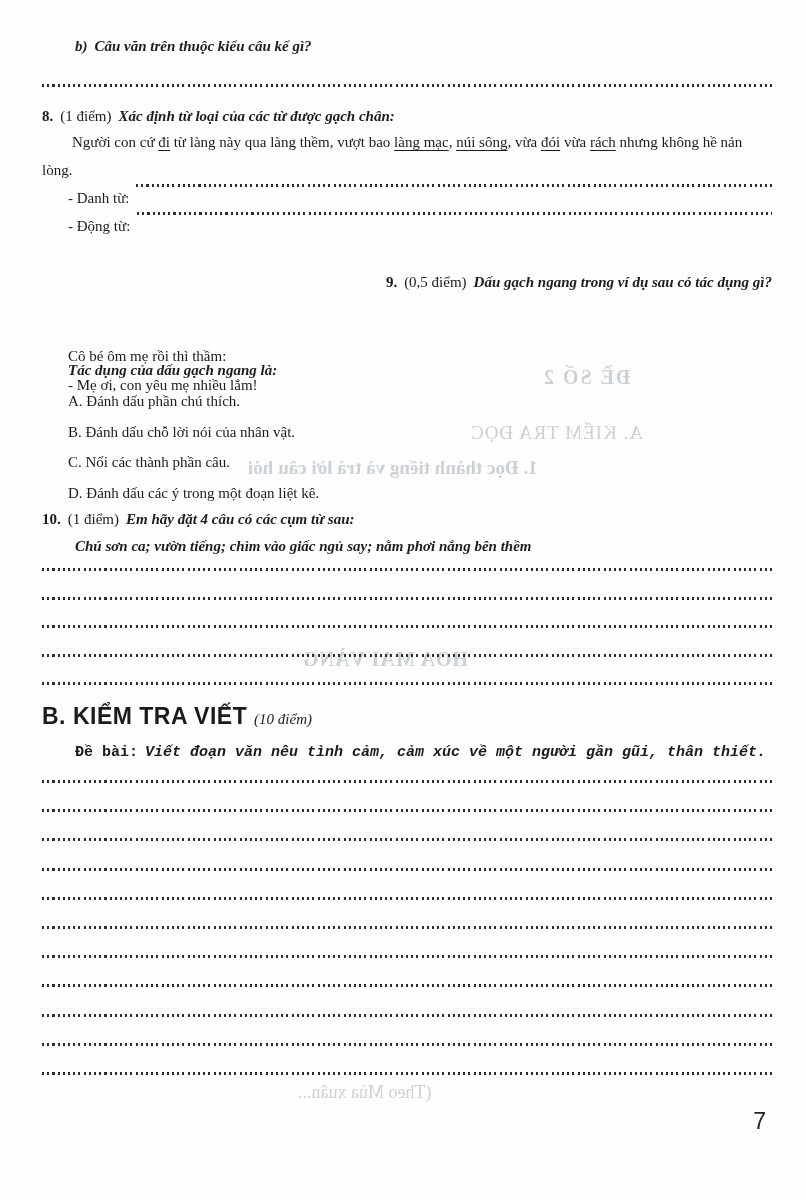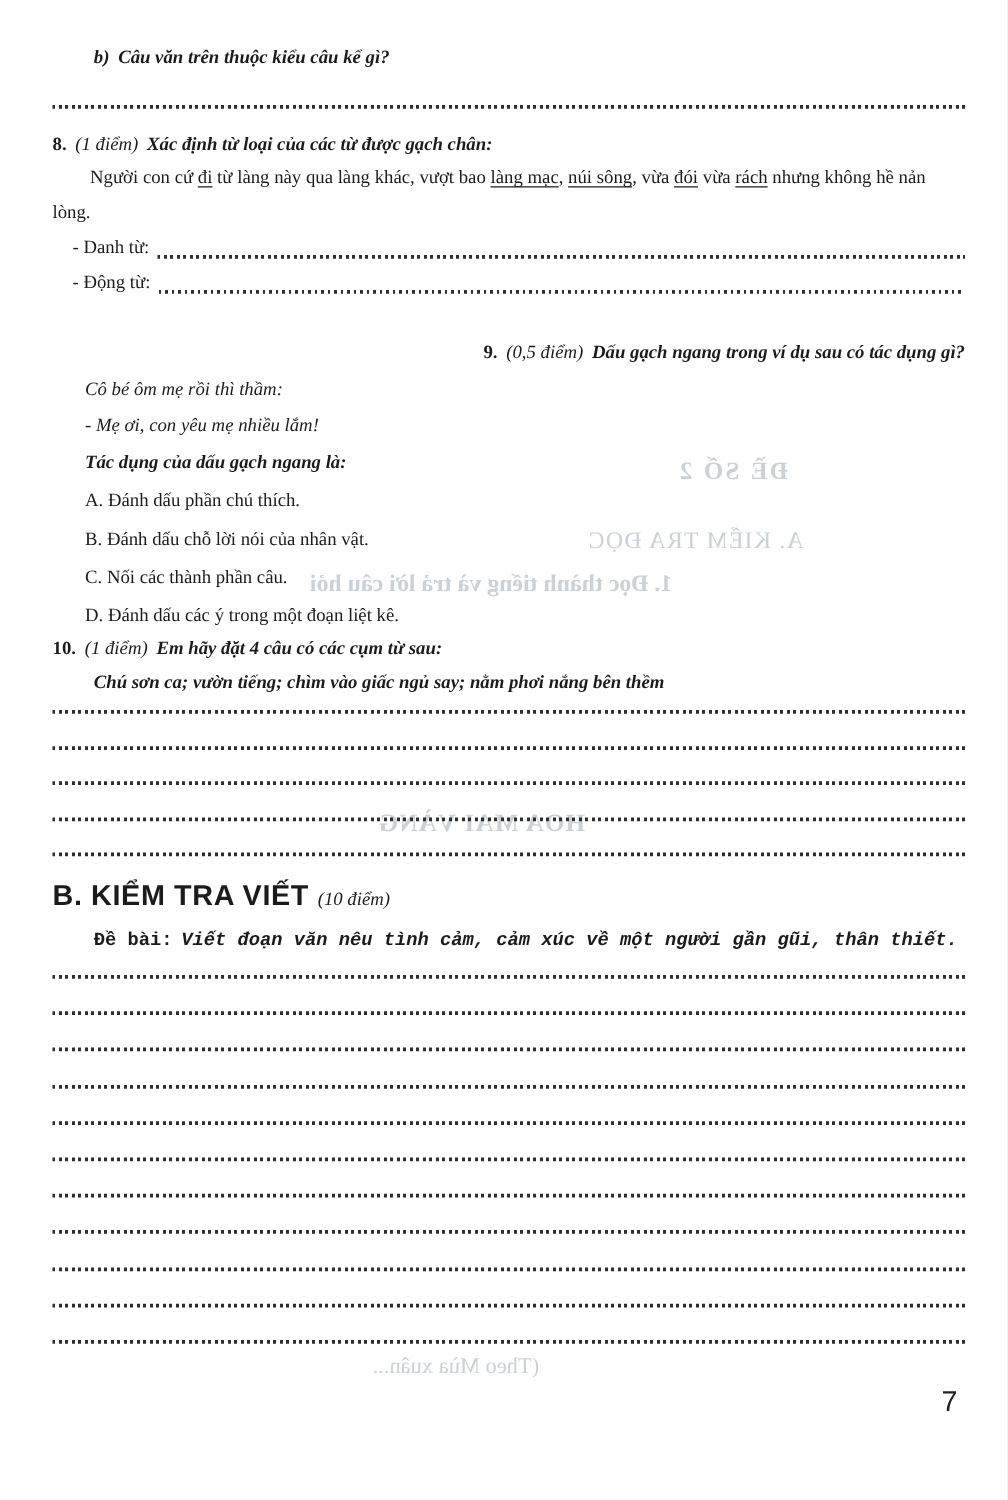--- a/index.html
+++ b/index.html
@@ -6,36 +6,36 @@
   .page{
     position:relative;
     width:806px;height:1200px;
     background:#fefefe;
     font-family:"Liberation Serif", serif;
     color:#1b1b1b;
     overflow:hidden;
   }
   .blk{position:absolute;left:42px;right:34px;font-size:15px;line-height:28px;}
   .b{font-weight:bold;}
-  .i{font-style:italic;}
+  .i{margin-top:44px;}
   .bi{font-weight:bold;font-style:italic;}
   .u{text-decoration:underline;text-underline-offset:3px;}
   .indent{text-indent:30px;}
   .sp{margin-right:7px;}
 
   
   .dotline{
     height:3px;
     background:repeating-linear-gradient(to right,#2e2e2e 0 2.1px,transparent 2.1px 5.2px);
   }
   .linegroup .dotline{margin-bottom:25.5px;}
   .linegroup.wide .dotline{margin-bottom:26.2px;}
 
   
-  .answer-row{display:flex;align-items:flex-end;height:28px;margin-left:16px;}
+  .answer-row{display:flex;align-items:flex-start;height:28px;margin-left:26px;}
   .answer-row .dotfill{flex:1;height:3px;margin:0 0 5px 7px;
     background:repeating-linear-gradient(to right,#2e2e2e 0 2.1px,transparent 2.1px 5.2px);}
 
   .option{margin-left:26px;line-height:30.6px;}
   .example{margin-left:26px;}
 
   .section-heading{font-family:"Liberation Sans", sans-serif;font-size:23px;font-weight:bold;letter-spacing:.5px;}
   .section-points{font-family:"Liberation Serif", serif;font-size:15px;font-weight:normal;font-style:italic;letter-spacing:0;}
 
   .page-number{
@@ -66,21 +66,21 @@
   </div>
   <div class="blk" style="top:84px;">
     <div class="dotline"></div>
   </div>
 
   <div class="blk" style="top:102px;">
     <span class="b sp">8.</span><span class="i sp">(1 điểm)</span><span class="bi">Xác định từ loại của các từ được gạch chân:</span>
   </div>
 
   <div class="blk indent" style="top:128px;">
-    <span>Người con cứ </span><span class="u">đi</span><span> từ làng này qua làng khác, vượt bao </span><span class="u">làng mạc</span><span>, </span><span class="u">núi sông</span><span>, vừa </span><span class="u">đói</span><span> vừa </span><span class="u">rách</span><span> nhưng không hề nản lòng.</span>
+    <span>Người con cứ </span><span class="u">đi</span><span> từ làng này qua làng thềm, vượt bao </span><span class="u">làng mạc</span><span>, </span><span class="u">núi sông</span><span>, vừa </span><span class="u">đói</span><span> vừa </span><span class="u">rách</span><span> nhưng không hề nản lòng.</span>
   </div>
 
   <div class="blk" style="top:184px;">
     <div class="answer-row">
       <span>- Danh từ:</span>
       <span class="dotfill"></span>
     </div>
     <div class="answer-row">
       <span>- Động từ:</span>
       <span class="dotfill"></span>

